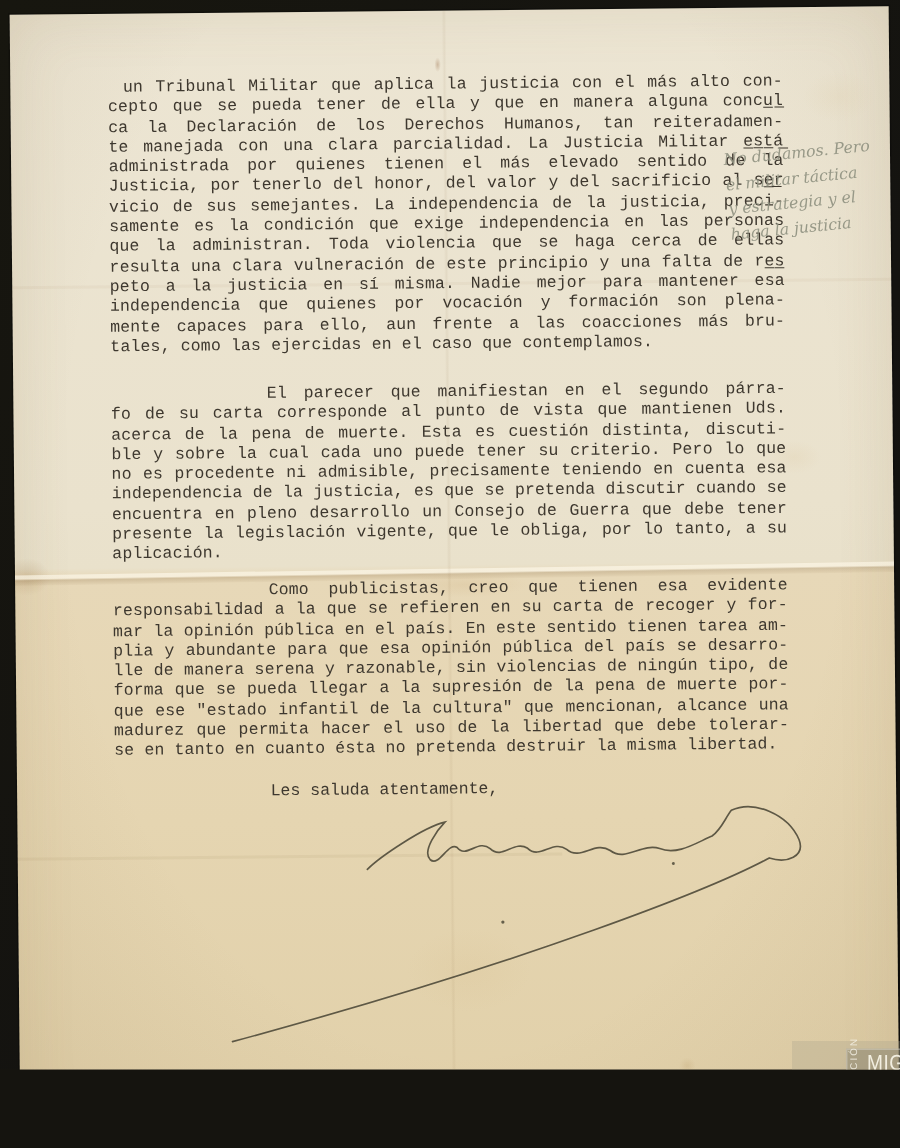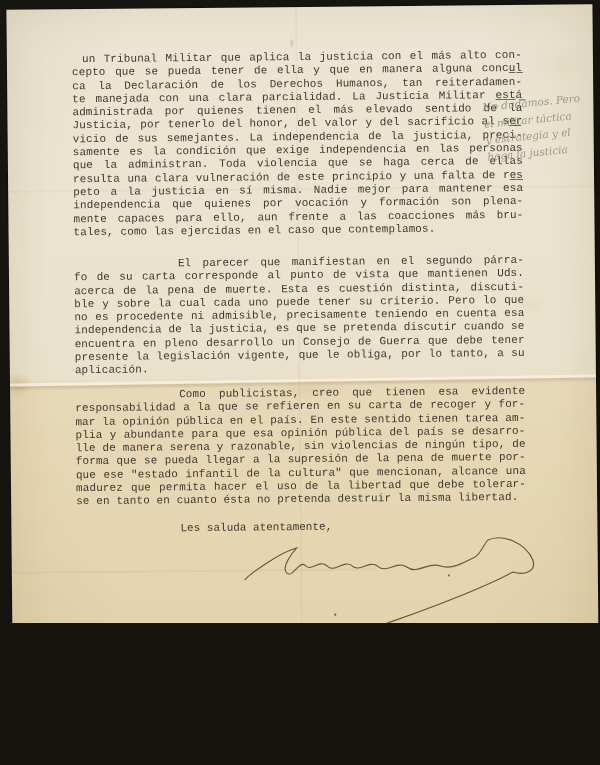--- a/index.html
+++ b/index.html
@@ -1,18 +1,18 @@
 <!DOCTYPE html>
 <html><head>
 <meta charset="utf-8">
 <style>
   html,body{margin:0;padding:0;}
   body{width:600px;height:765px;background:#15140f;overflow:hidden;
        font-family:"Liberation Sans", sans-serif;}
-  .photo{position:relative;width:600px;height:623px;background:
+  .photo{position:relative;width:600px;height:713px;background:
          linear-gradient(135deg,#17160f 0%,#141310 60%,#11100c 100%);overflow:hidden;}
 
   
   .paper{position:absolute;left:10px;top:7px;width:586px;height:748px;
          transform:rotate(-0.55deg);
          background:linear-gradient(180deg,#ece5d3 0%,#eae2cd 44%,#e9e1cb 49.4%,
                     #e7d8b8 50.3%,#e5d5b1 72%,#e1d0a9 100%);
          box-shadow:0 0 0 1px rgba(0,0,0,0.25), inset 0 0 40px rgba(135,105,60,0.12);}
   .paper-vignette{position:absolute;inset:0;pointer-events:none;
          background:radial-gradient(ellipse at 50% 42%,rgba(0,0,0,0) 62%,rgba(120,95,55,0.10) 100%);}

